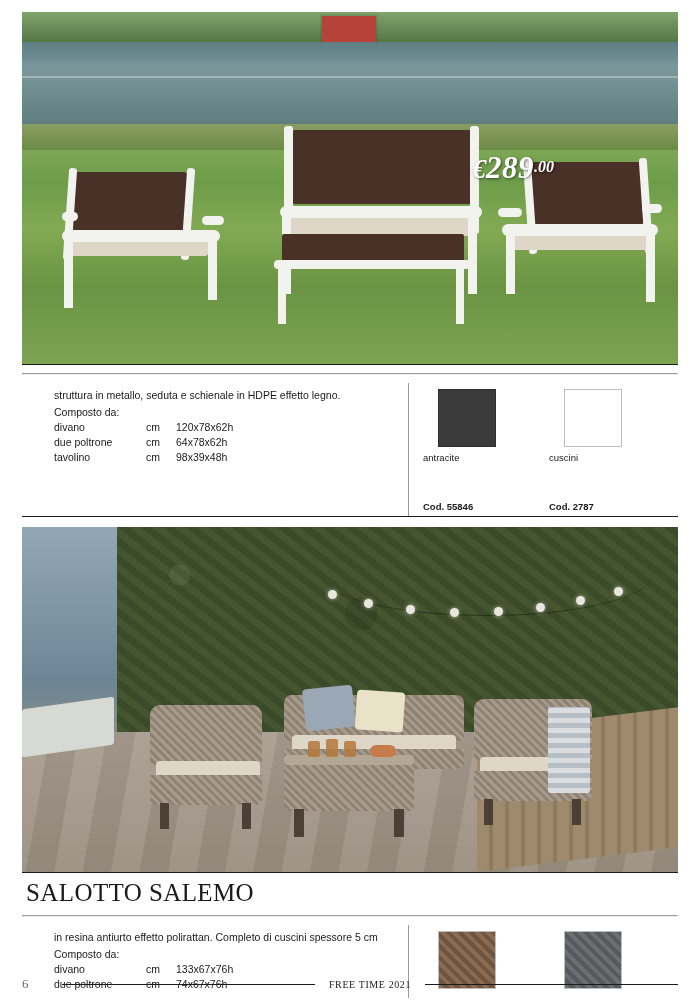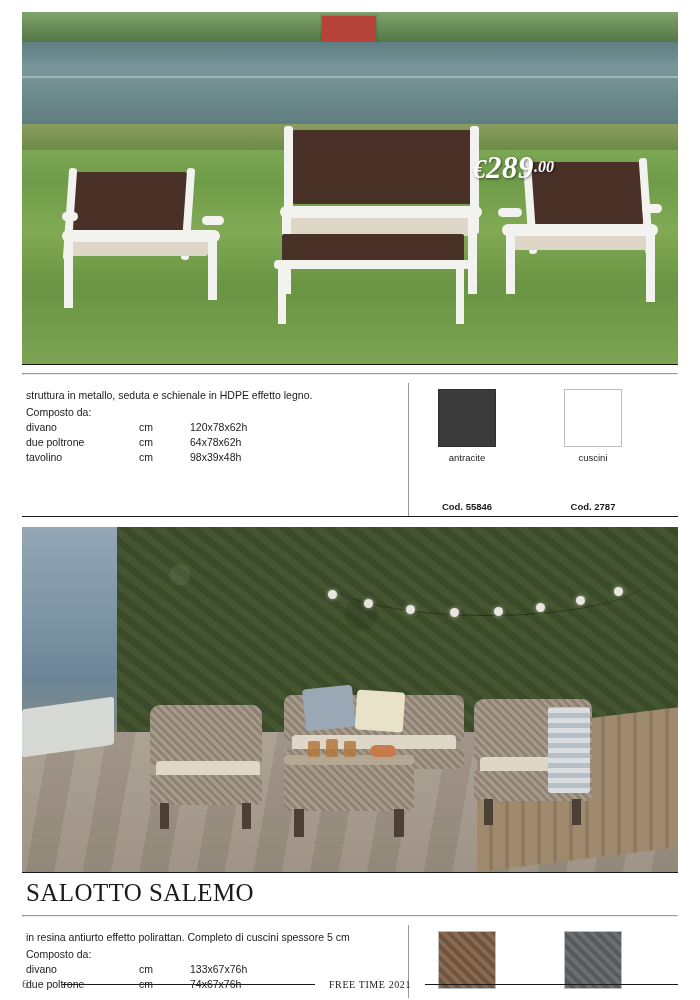--- a/index.html
+++ b/index.html
@@ -176,40 +176,41 @@
   .info-cols {
     display: flex;
     align-items: flex-start;
   }
   .desc {
     flex: 1;
     padding: 5px 0 6px 4px;
     font-size: 10.5px;
     line-height: 1.42;
     color: #1a1a1a;
+    margin-left: 28px;
   }
   .desc .lead { margin-bottom: 2px; }
-  .spec-row { display: flex; gap: 21px; }
+  .spec-row { display: flex; }
   .spec-name { width: 92px; }
   .spec-unit { width: 30px; }
   .spec-val { }
   .footnote { font-size: 7.5px; color: #333; margin-top: 1px; }
 
   .swatches {
     width: 255px;
     display: flex;
     justify-content: flex-start;
     gap: 38px;
     padding: 6px 0 4px 14px;
     border-left: 1px solid #9a9a9a;
     align-self: stretch;
   }
   .swatch-item {
     width: 88px;
-    text-align: center;
+    text-align: left;
   }
   .swatch-chip {
     width: 56px;
     height: 56px;
     margin: 0 auto 5px auto;
     border: 1px solid #bdbdbd;
   }
   .swatch-name { font-size: 9.5px; margin-bottom: 1px; }
   .swatch-code { font-size: 9.5px; font-weight: bold; margin-top: 38px; }
 

